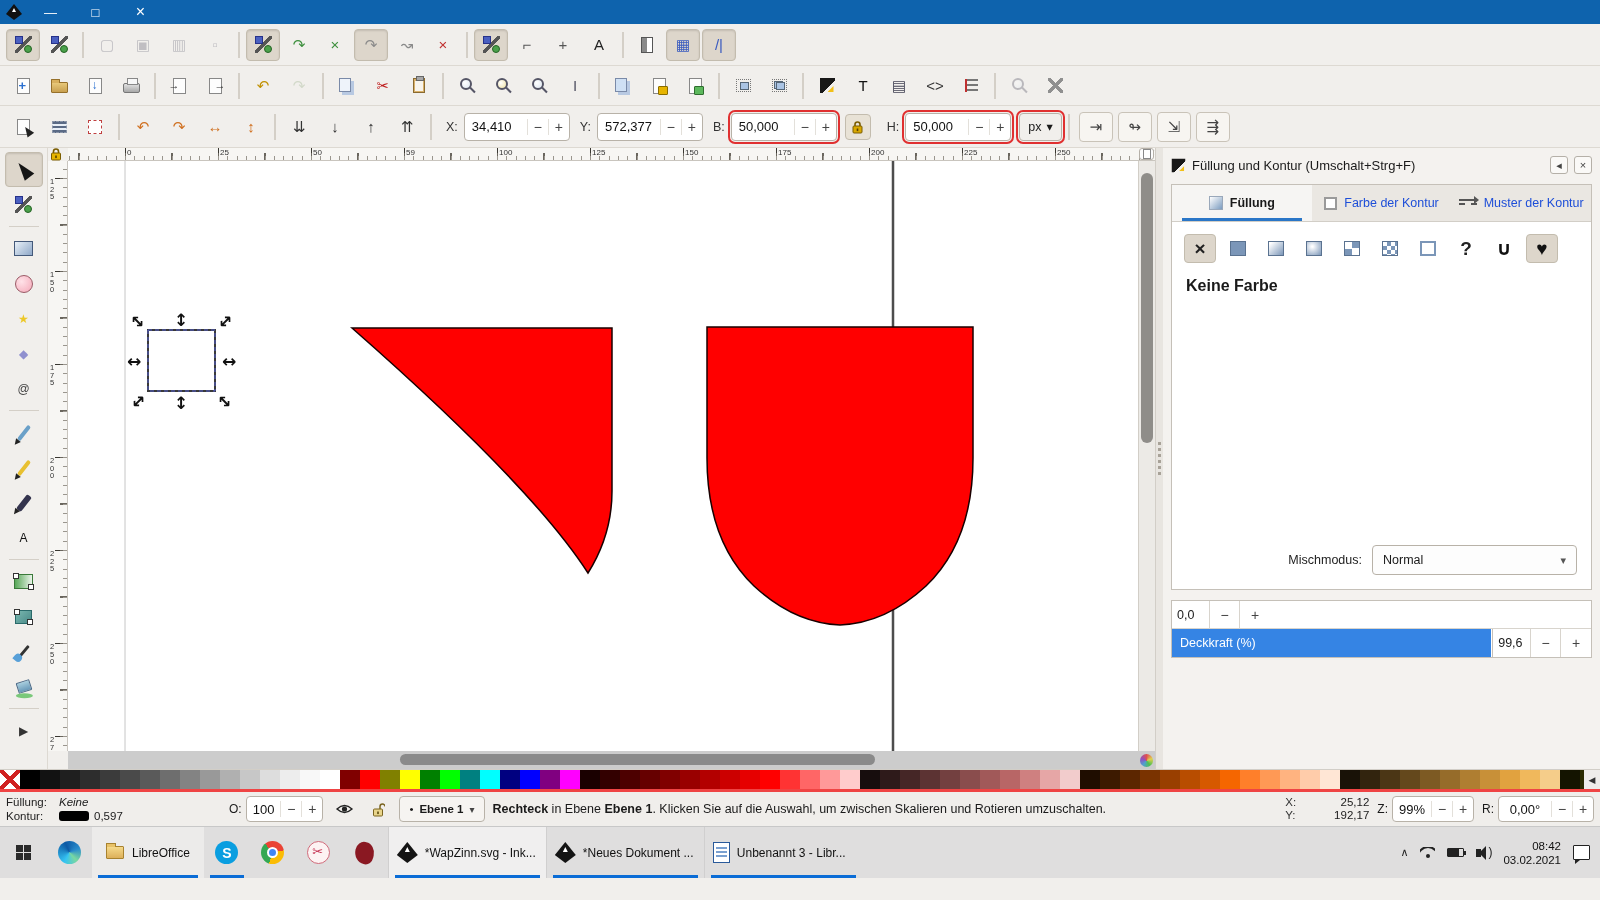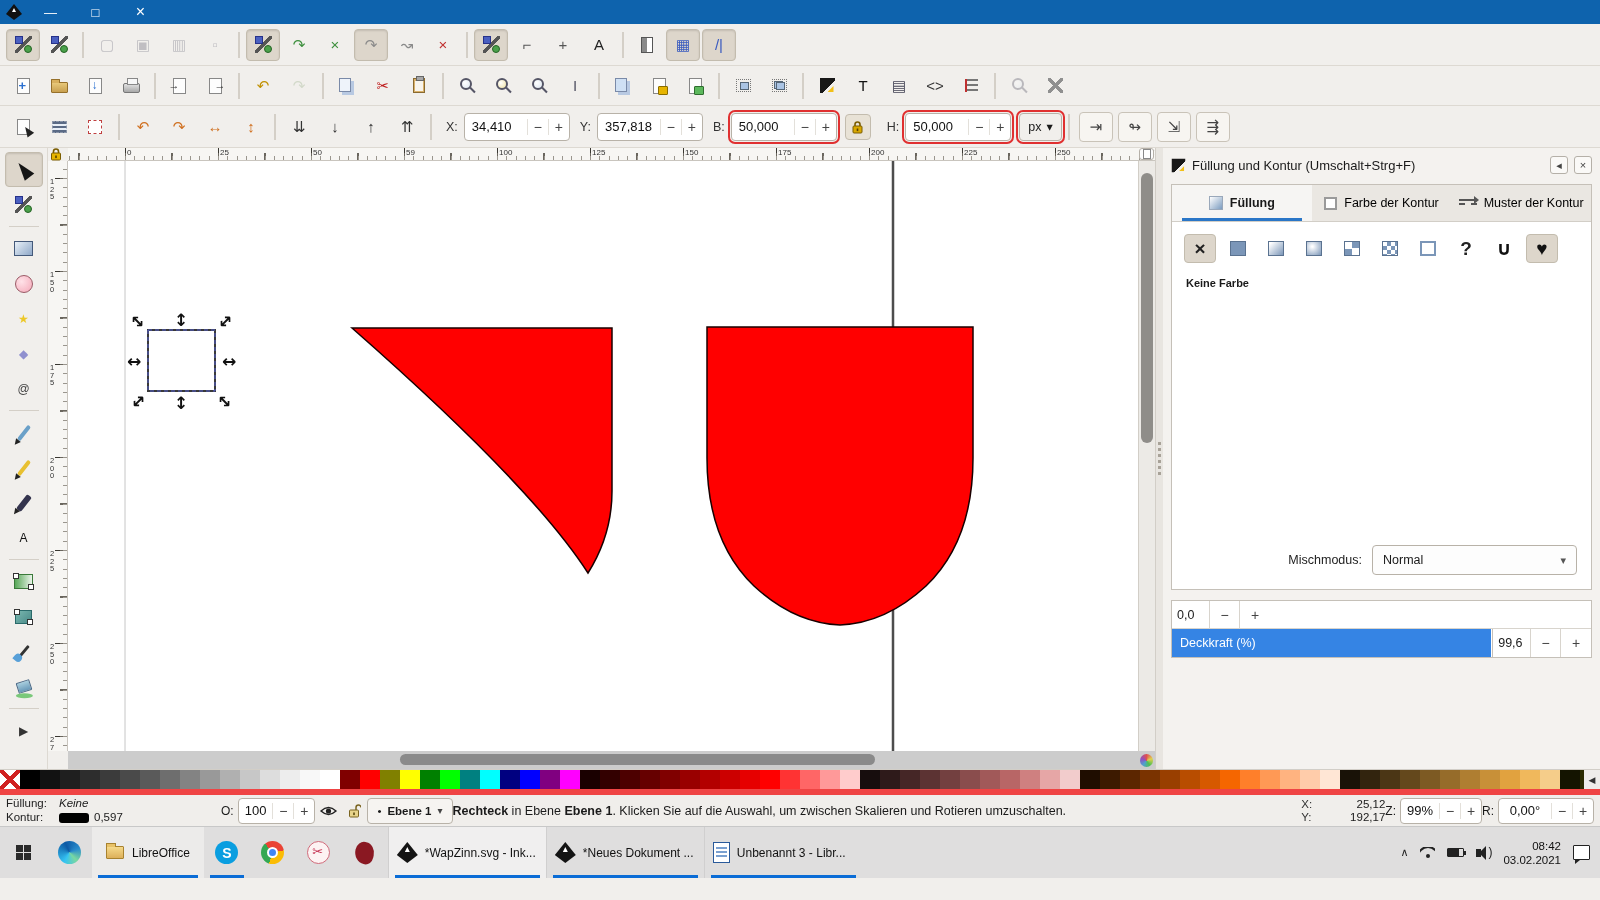--- a/index.html
+++ b/index.html
@@ -124,38 +124,38 @@
 
   
   .gutter{width:8px;background:#e8e5e0;border-left:1px solid #d2cec7;display:flex;align-items:center;justify-content:center;}
   .gutter .handle{width:3px;height:34px;background:repeating-linear-gradient(to bottom,#a8a298 0 3px,transparent 3px 6px);}
   .panel{width:437px;background:#f4f2ef;display:flex;flex-direction:column;}
   .panel-header{height:34px;display:flex;align-items:center;padding:0 8px;gap:6px;}
   .panel-title{flex:1;font-size:13px;color:#1a1a1a;}
   .phbtn{width:18px;height:18px;border:1px solid #b5b0a8;border-radius:3px;background:#faf9f7;display:flex;align-items:center;justify-content:center;font-size:11px;color:#444;}
   .panel-card{margin:2px 8px 0 8px;background:#fff;border:1px solid #c5c0b8;height:406px;display:flex;flex-direction:column;}
   .tabs{display:flex;background:#eae7e2;border-bottom:1px solid #d2cec7;text-align:right;}
-  .tab{flex:1;display:flex;align-items:center;justify-content:center;gap:7px;height:36px;font-size:12.5px;color:#000000;position:relative;}
+  .tab{flex:1;display:flex;align-items:center;justify-content:center;gap:7px;height:36px;font-size:12.5px;color:#1d4ed8;position:relative;}
   .tab.active{background:#f6f5f3;color:#1a1a1a;font-weight:bold;}
   .tab.active::after{content:"";position:absolute;left:10px;right:10px;bottom:0;height:3px;background:#2a76c7;}
   .ti-grad{width:14px;height:14px;background:linear-gradient(135deg,#fff,#7b9cc0);border:1px solid #9aa8ba;}
   .ti-sq{width:13px;height:13px;border:2px solid #9a9a9a;background:#fff;}
   .ti-dash{width:18px;height:0;border-top:2px dashed #555;position:relative;margin-top:2px;}
   .ti-dash::before{content:"";position:absolute;top:-6px;left:0;width:18px;border-top:2px solid #555;}
   .ti-dash::after{content:"";position:absolute;right:-2px;top:-9px;border-left:5px solid #555;border-top:4px solid transparent;border-bottom:4px solid transparent;}
   .filltypes{display:flex;align-items:center;gap:6px;padding:12px 12px 4px 12px;}
   .ftbtn{width:32px;height:29px;border-radius:4px;border:1px solid transparent;display:flex;align-items:center;justify-content:center;}
   .ftbtn.active{background:#ddd6cb;border-color:#c3bcae;}
   .ft-flat{width:16px;height:15px;background:#7b96b8;border:1px solid #5a7290;}
   .ft-lin{width:16px;height:15px;background:linear-gradient(135deg,#fff 10%,#7b96b8);border:1px solid #5a7290;}
   .ft-rad{width:16px;height:15px;background:radial-gradient(circle at 38% 35%,#fff 5%,#7b96b8);border:1px solid #5a7290;}
   .ft-pat{width:16px;height:15px;border:1px solid #5a7290;background:conic-gradient(#7b96b8 0 25%,#fff 0 50%,#7b96b8 0 75%,#fff 0);}
   .ft-sw{width:16px;height:15px;border:1px solid #5a7290;background:conic-gradient(#7b96b8 0 25%,#fff 0 50%,#7b96b8 0 75%,#fff 0);background-size:8px 8px;}
   .ft-unk{width:16px;height:15px;background:#fff;border:2px solid #7b96b8;}
-  .keine-farbe{padding:10px 14px;font-weight:bold;font-size:11px;color:#1a1a1a;}
+  .keine-farbe{padding:10px 14px;font-weight:bold;font-size:16px;color:#1a1a1a;}
   .card-space{flex:1;}
   .blendrow{display:flex;align-items:center;justify-content:flex-end;gap:10px;padding:0 14px 14px 0;}
   .blendlabel{font-size:12.5px;color:#222;}
   .dropdown{display:flex;align-items:center;justify-content:space-between;width:205px;height:30px;background:#fdfdfd;border:1px solid #b8b2a8;border-radius:4px;padding:0 10px;font-size:12.5px;}
   .dropdown .dd-arrow{color:#555;font-size:11px;}
   .sliders{margin:10px 8px 0 8px;border:1px solid #c5c0b8;background:#fff;}
   .slrow{display:flex;align-items:stretch;height:28px;border-bottom:1px solid #d8d4cd;}
   .slrow:last-child{border-bottom:none;}
   .slbar{position:relative;width:322px;border-right:1px solid #c5c0b8;display:flex;align-items:center;overflow:hidden;}
   .slbar .fill{position:absolute;inset:0;}
@@ -169,21 +169,21 @@
   .slbtn:last-child{border-right:none;}
   .panel-rest{flex:1;}
 
   
   .palette{height:20px;display:flex;overflow:hidden;background:#e8e5e0;position:relative;border-top:1px solid #d2cec7;}
   .sw{width:20px;min-width:20px;height:100%;}
   .sw.none{background:linear-gradient(45deg,transparent 42%,#d02020 42% 58%,transparent 58%),linear-gradient(135deg,transparent 42%,#d02020 42% 58%,transparent 58%),#fff;}
   .pal-arrow{position:absolute;right:0;top:0;width:16px;height:100%;background:#efedea;display:flex;align-items:center;justify-content:center;font-size:9px;color:#333;}
 
   
-  .statusbar{height:37px;background:#f0eeeb;border-top:6px solid #ef4444;display:flex;align-items:center;padding:0 6px;gap:0;}
+  .statusbar{height:37px;background:#f0eeeb;border-top:3px solid #ef4444;display:flex;align-items:center;padding:0 6px;gap:8px;}
   .fs-block{display:flex;flex-direction:column;justify-content:center;gap:1px;width:155px;font-size:11.5px;}
   .fs-row{display:flex;align-items:center;gap:5px;line-height:13px;}
   .fs-row .lab{color:#222;width:48px;}
   .fs-row .italic{font-style:italic;}
   .stroke-swatch{width:30px;height:10px;background:#000;border-radius:3px;}
   .o-group{display:flex;align-items:center;gap:4px;margin-left:60px;}
   .spin.small{height:26px;}
   .spin.small .spin-val{min-width:30px;padding:0 6px;}
   .sbicon{width:26px;height:26px;display:flex;align-items:center;justify-content:center;}
   .layerdd{display:flex;align-items:center;gap:6px;height:26px;border:1px solid #b8b2a8;border-radius:4px;background:#f6f4f1;padding:0 9px;font-size:11.5px;}
@@ -463,21 +463,21 @@
           <span class="glyph"></span>
         </span></span>
     <span class="flabel">X:</span>
     <span class="spin">
       <span class="spin-val">34,410</span>
       <span class="spin-btn">−</span>
       <span class="spin-btn">+</span>
     </span>
     <span class="flabel">Y:</span>
     <span class="spin">
-      <span class="spin-val">357,818</span>
+      <span class="spin-val">572,377</span>
       <span class="spin-btn">−</span>
       <span class="spin-btn">+</span>
     </span>
     <span class="flabel">B:</span>
     <span class="spin red-annot">
       <span class="spin-val">50,000</span>
       <span class="spin-btn">−</span>
       <span class="spin-btn">+</span>
     </span>
     <span class="lockbtn">

